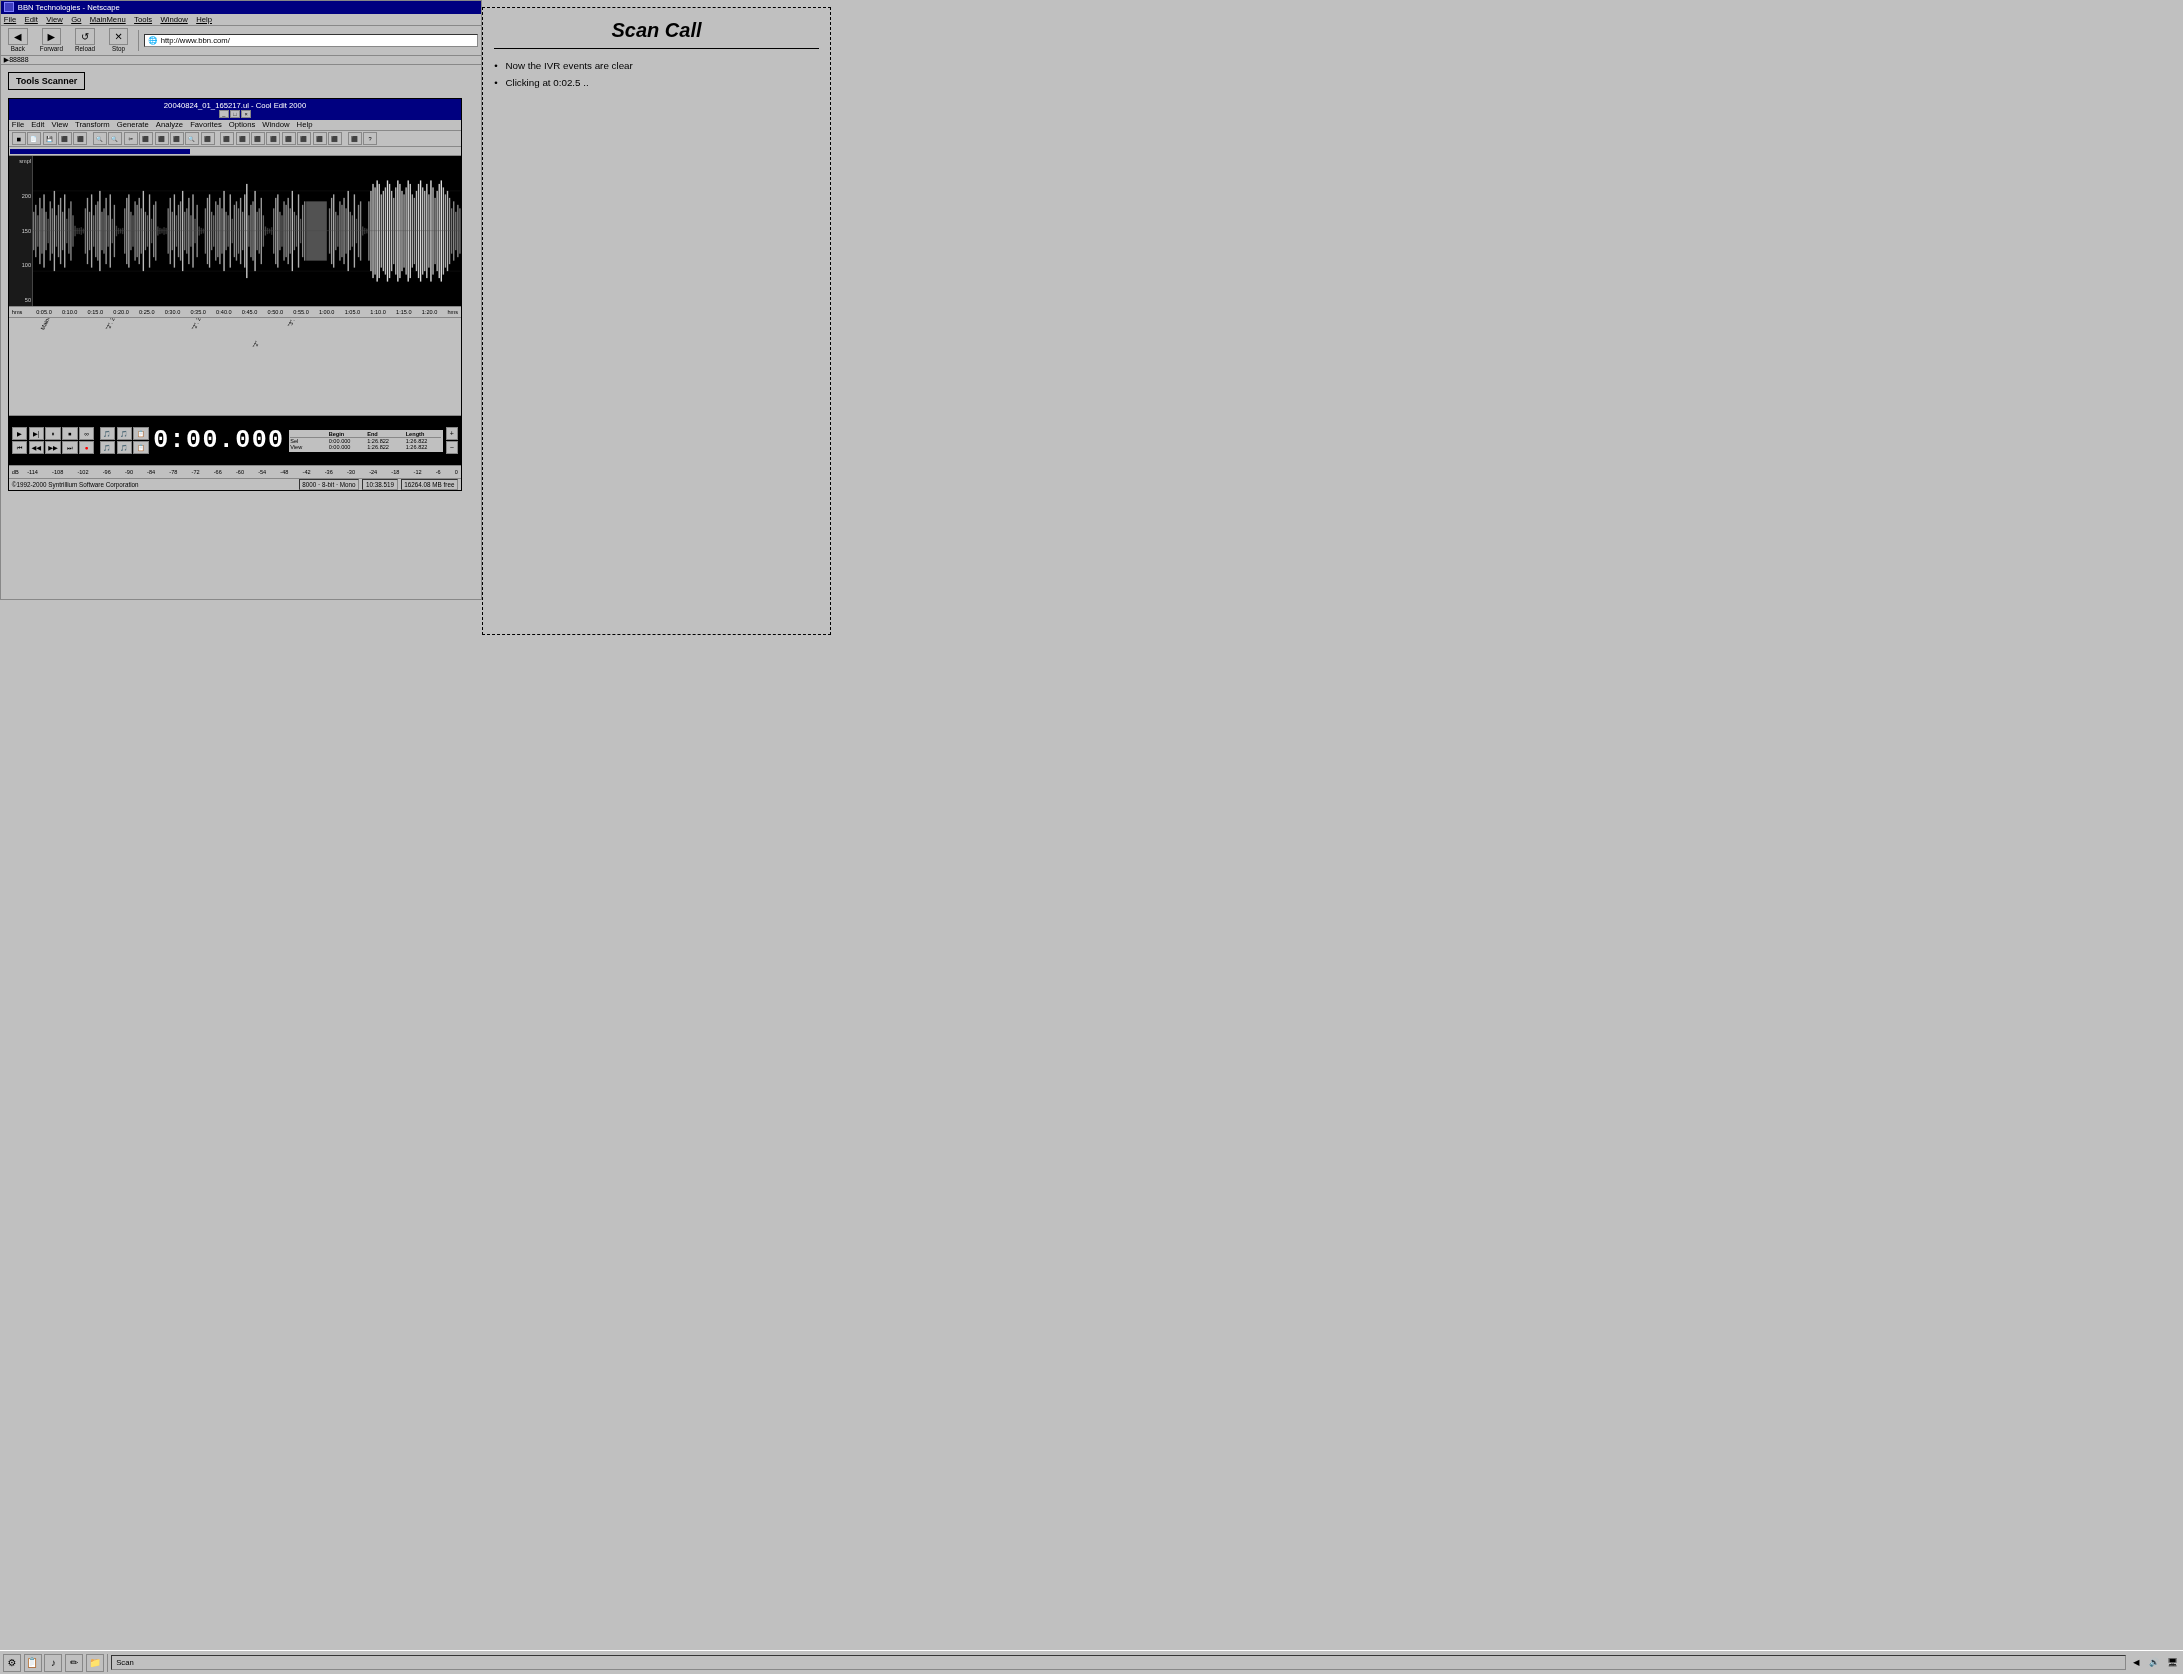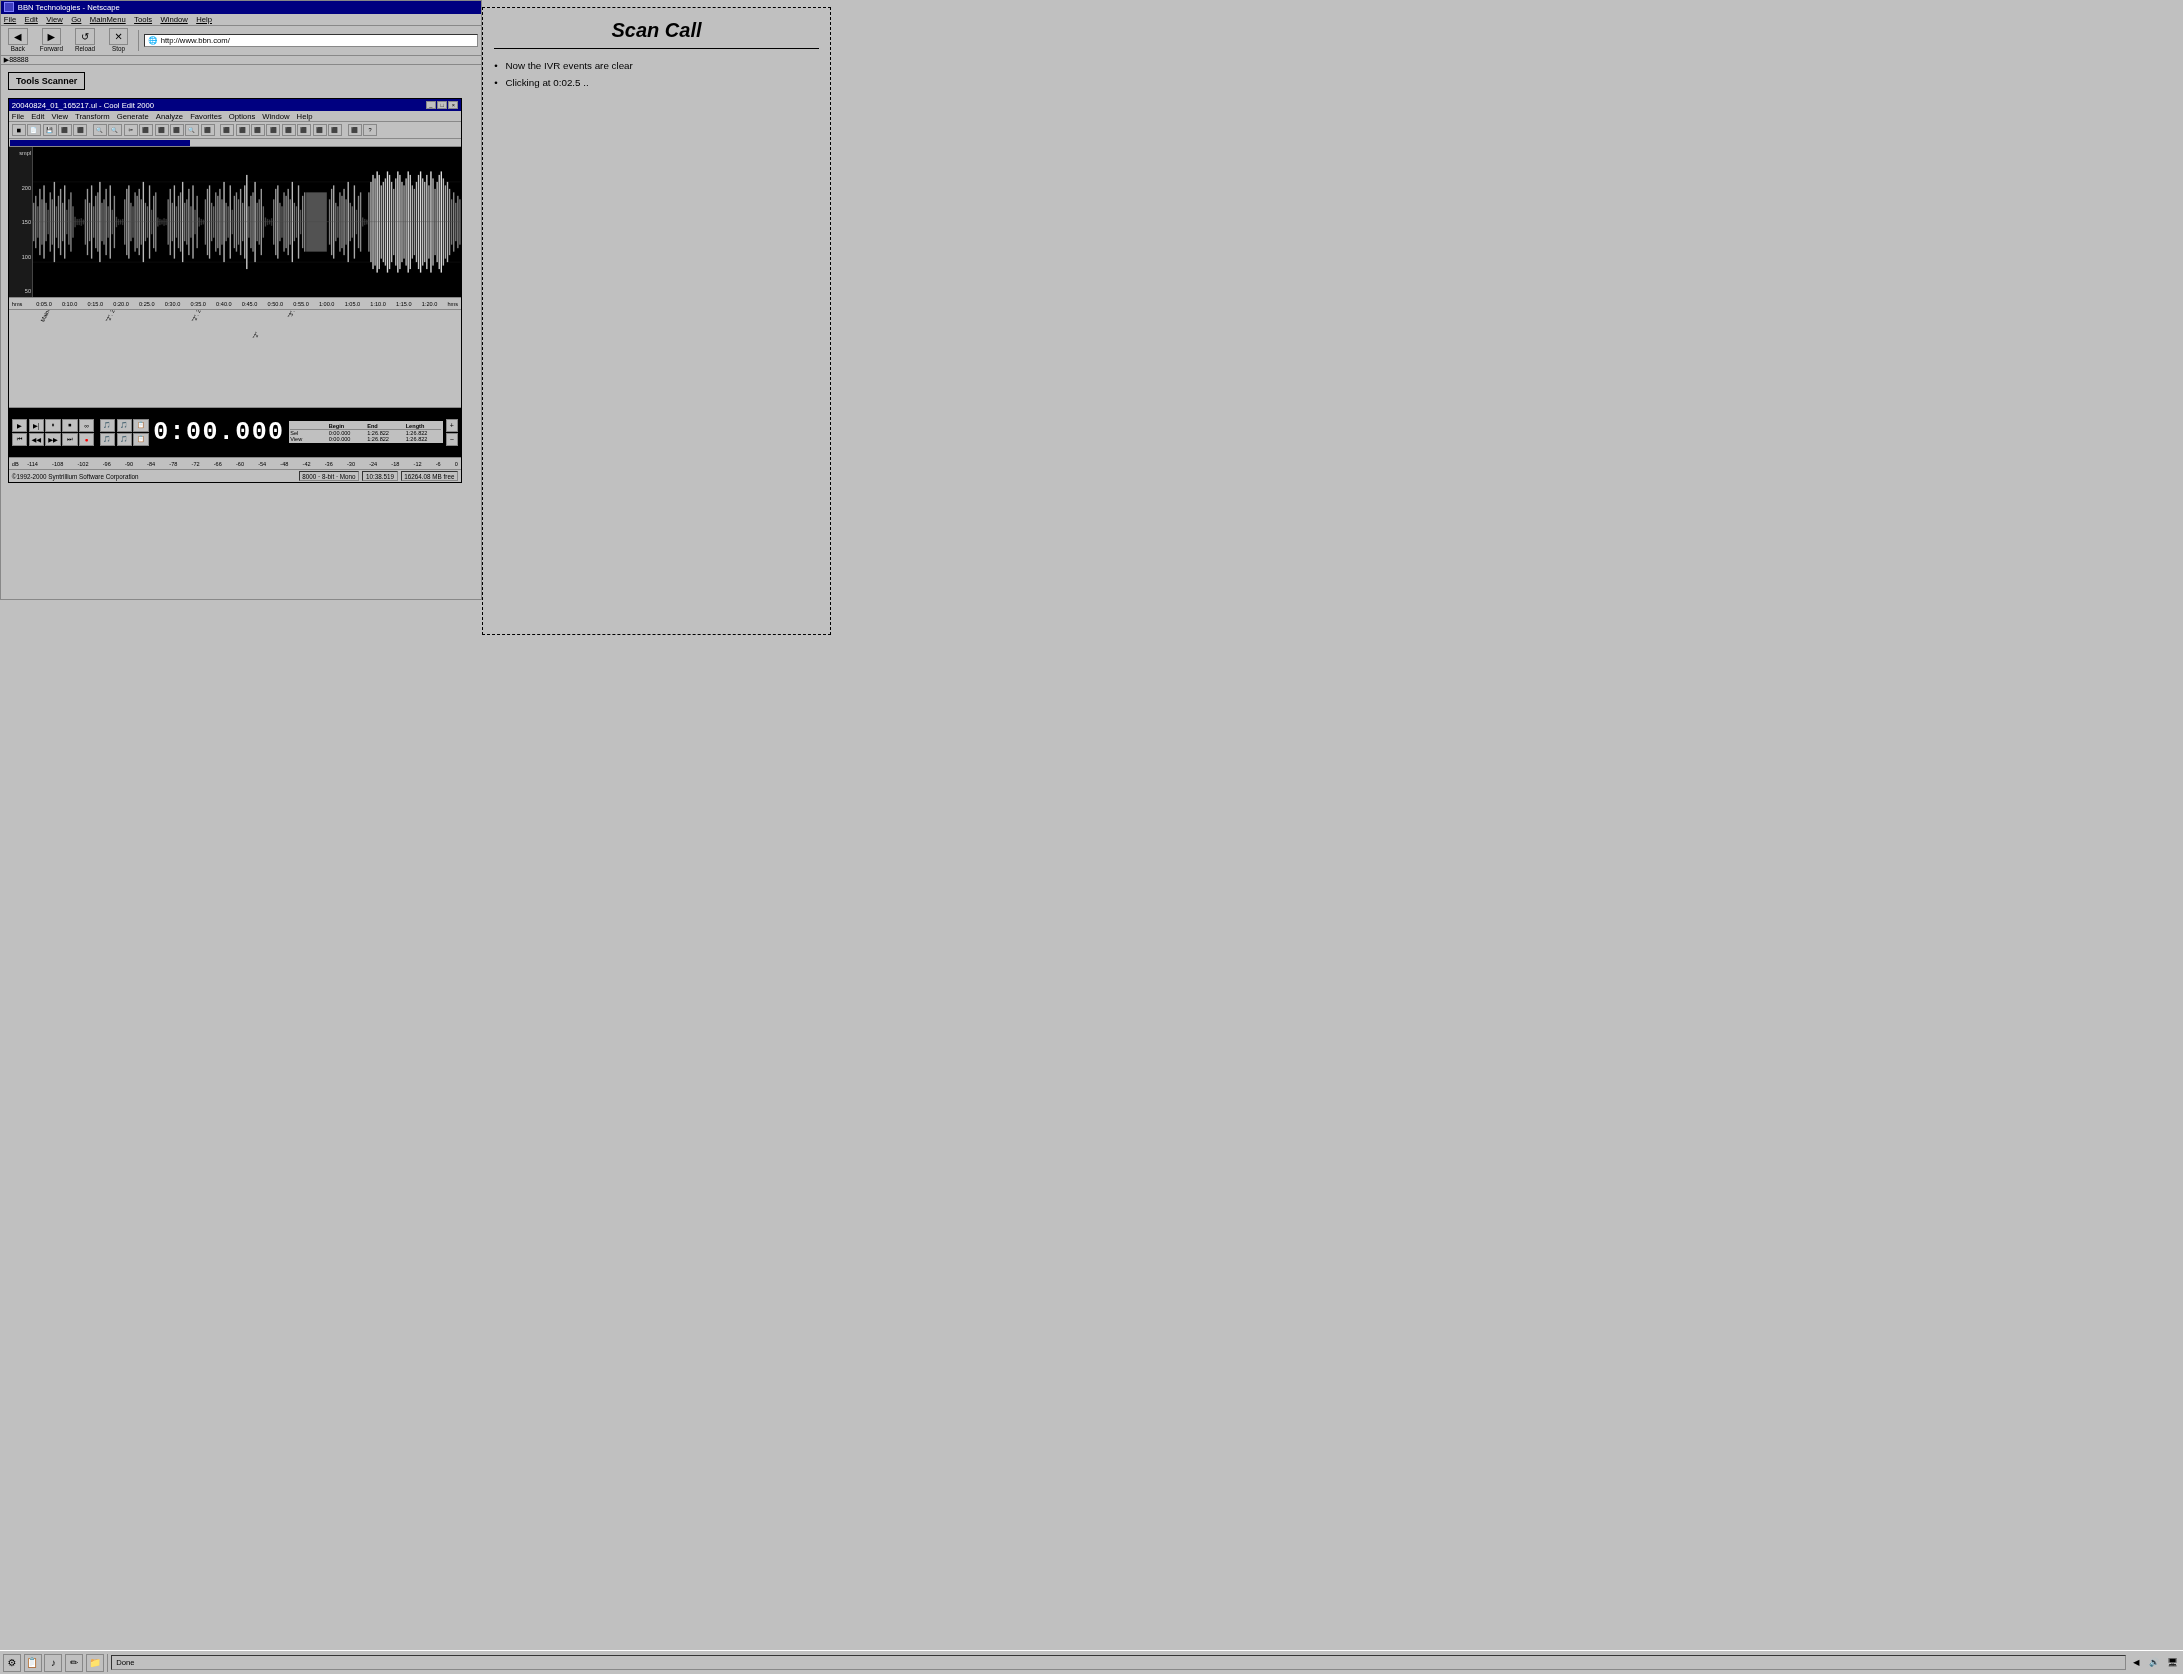--- a/index.html
+++ b/index.html
@@ -150,20 +150,21 @@
     }
 
     .cool-edit-titlebar {
       background: #000080;
       color: white;
       font-size: 7.7px;
       padding: 1.4px 2.8px;
       display: flex;
       align-items: center;
       justify-content: space-between;
+      flex-direction: column;
     }
     .cool-edit-titlebar .win-controls {
       display: flex;
       gap: 1.4px;
     }
     .win-ctrl {
       width: 9.8px;
       height: 8.4px;
       background: #c0c0c0;
       border: 0.7px solid #888;
@@ -1001,20 +1002,20 @@
 
 </div>
 
 <div class="taskbar">
   <div class="taskbar-icon">⚙</div>
   <div class="taskbar-icon">📋</div>
   <div class="taskbar-icon">♪</div>
   <div class="taskbar-icon">✏</div>
   <div class="taskbar-icon">📁</div>
   <div class="taskbar-divider"></div>
-  <div class="taskbar-status">Done</div>
+  <div class="taskbar-status">Scan</div>
   <div class="taskbar-right">
     <div class="taskbar-right-icon">◀</div>
     <div class="taskbar-right-icon">🔊</div>
     <div class="taskbar-right-icon">🖥</div>
   </div>
 </div>
 
 
 </body></html>

